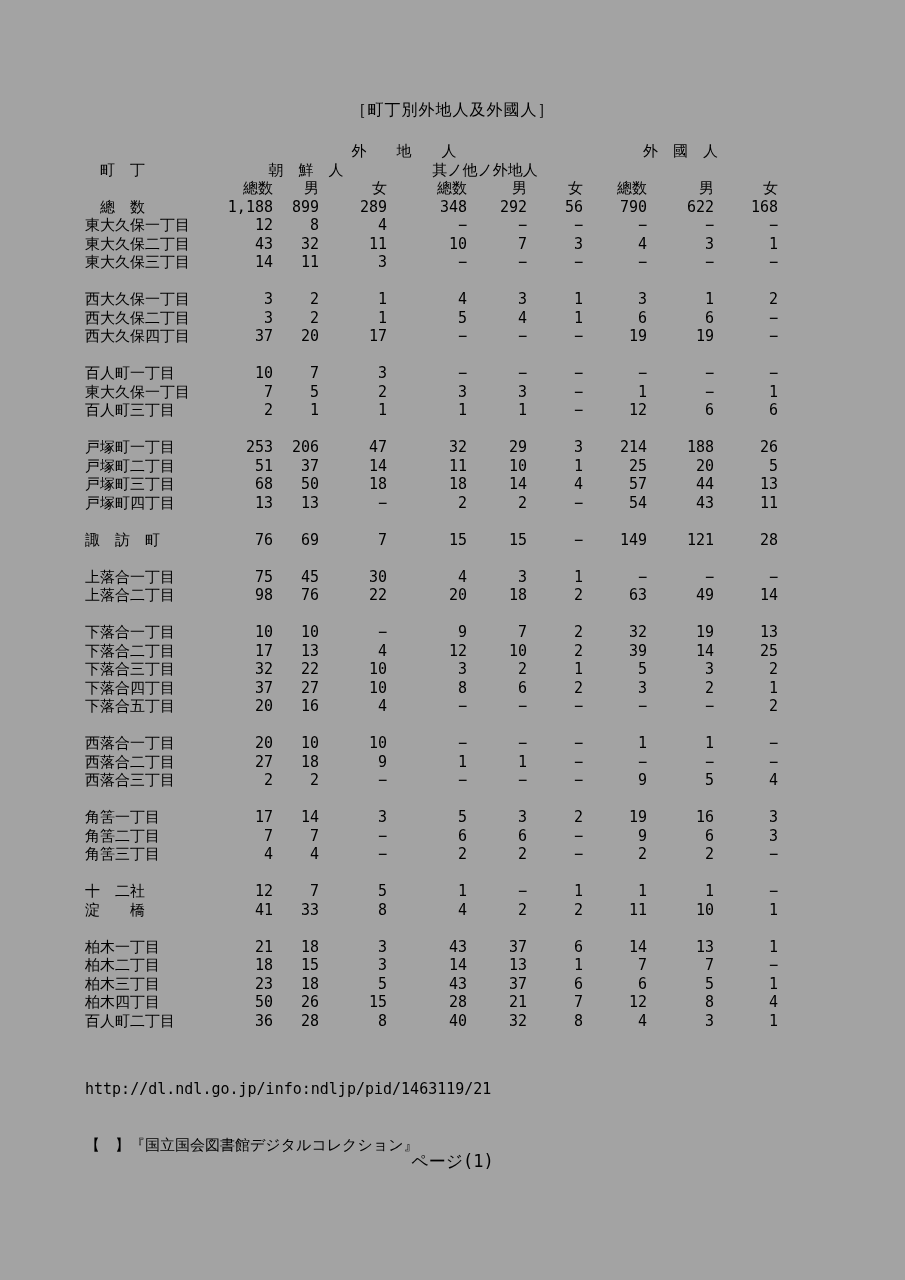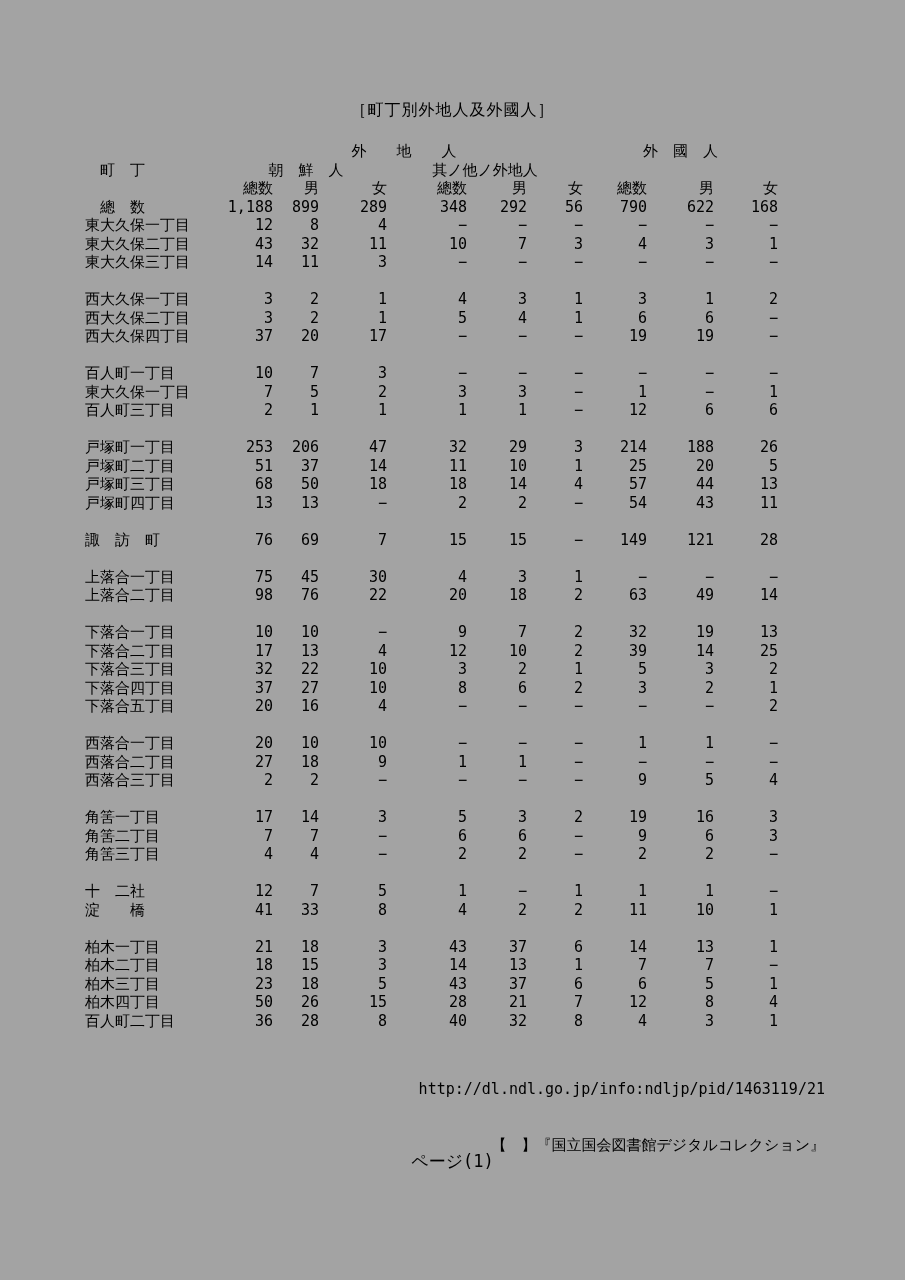--- a/index.html
+++ b/index.html
@@ -22,21 +22,21 @@
     padding:0; height:18.5px; font-size:15px; line-height:18.5px;
     white-space:pre; overflow:visible; vertical-align:bottom;
   }
   td.num { text-align:right; }
   td.ctr { text-align:center; }
   col.c-name { width:140px; }
   col.c1 { width:48px; } col.c2 { width:46px; } col.c3 { width:68px; }
   col.c4 { width:80px; } col.c5 { width:60px; } col.c6 { width:56px; }
   col.c7 { width:64px; } col.c8 { width:67px; } col.c9 { width:64px; }
   tbody.group + tbody.group tr:first-child td { padding-top:18.5px; }
-  .footer-block { margin-top:13px; white-space:pre;text-align:right; }
+  .footer-block { margin-top:13px; white-space:pre; }
   .page-no {
     position:absolute; top:1152px; left:0; width:100%;
     text-align:center; font-size:17px;
   }
 </style>
 </head>
 <body>
 
 <div class="page">
 

